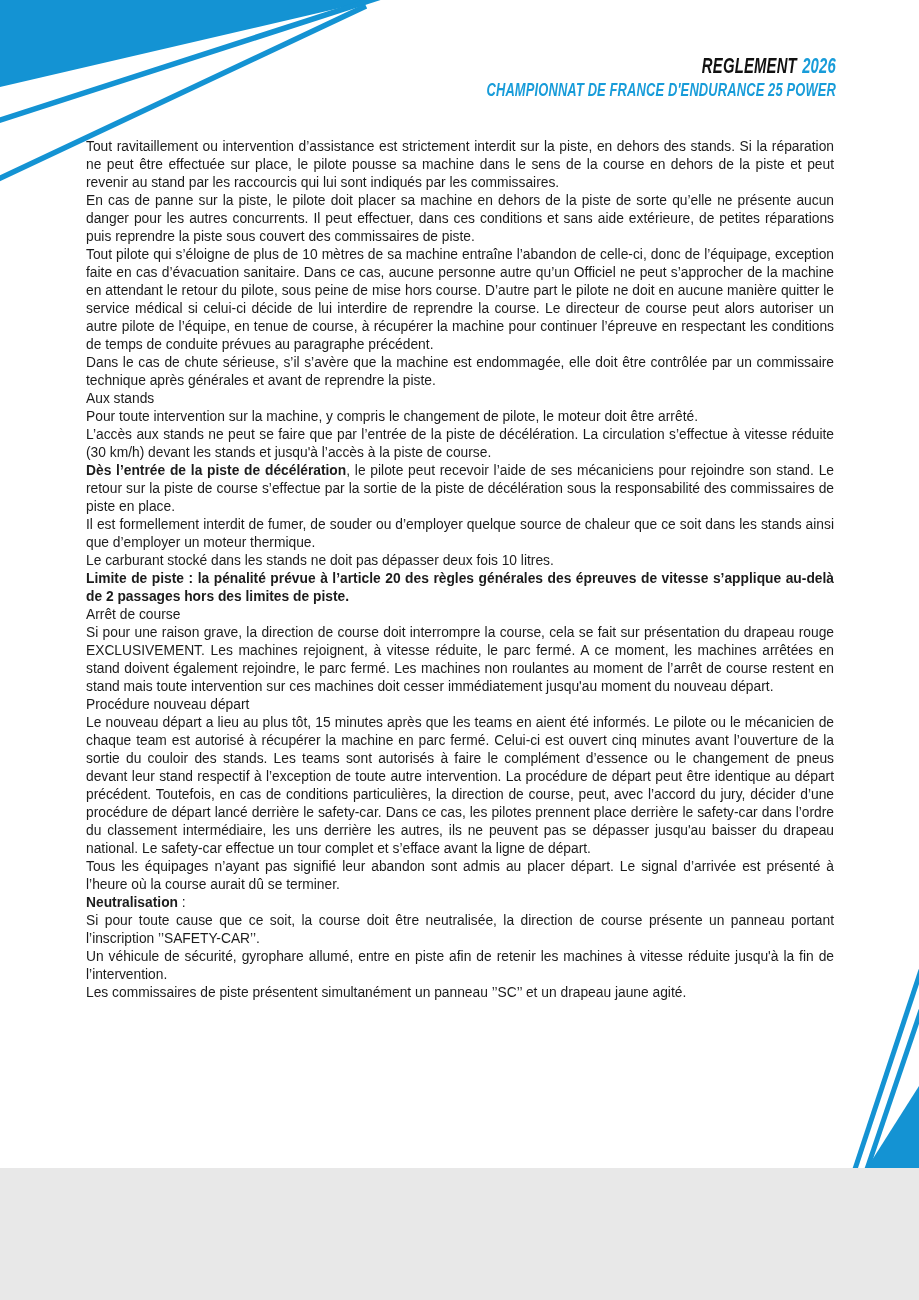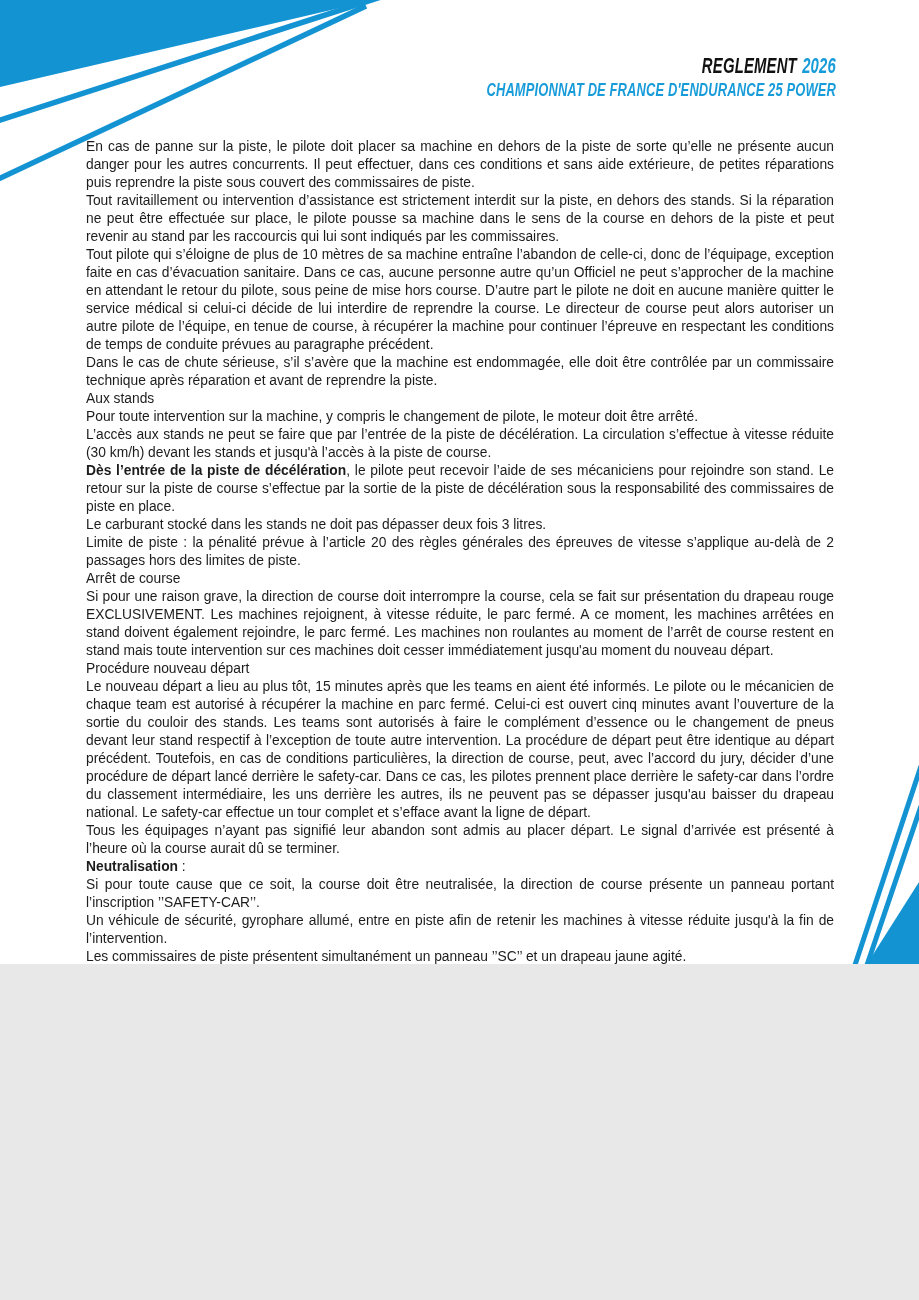--- a/index.html
+++ b/index.html
@@ -1,18 +1,18 @@
 <!DOCTYPE html>
 <html><head>
 <meta charset="utf-8">
 <style>
   html,body{margin:0;padding:0;background:#e8e8e8;}
   .page{
     position:relative;
-    width:919px;height:964px;
+    width:919px;height:1168px;
     background:#ffffff;
     overflow:hidden;
     font-family:"Liberation Sans", sans-serif;
     color:#1c1c1c;
   }
   
   .deco-tl{position:absolute;top:0;left:0;width:440px;height:200px;}
   .deco-br{position:absolute;right:0;bottom:0;width:82px;height:202px;}
   
   .hdr{position:absolute;top:55px;right:83px;text-align:right;}
@@ -31,21 +31,21 @@
     white-space:nowrap;letter-spacing:.2px;
   }
   
   .content{position:absolute;left:86px;top:138px;width:748px;}
   .content p{
     margin:0;
     font-size:13.8px;line-height:18px;
     text-align:justify;
   }
   .head{font-weight:normal;}
-  .boldp{font-weight:normal;}
+  .boldp{font-weight:bold;}
   .u{}
   .g16{margin-top:16px;}
   .g17{margin-top:17px;}
   .g19{margin-top:19px;}
   
   .foot-ver{position:absolute;left:104px;top:1231px;font-size:13px;}
   .foot-page{position:absolute;right:88px;top:1231px;font-size:13.8px;}
 </style>
 </head>
 <body>
@@ -63,31 +63,32 @@
     <line x1="29" y1="206" x2="84" y2="44" stroke="#1493d3" stroke-width="5"></line>
     <polygon points="82,120 82,202 30,202" fill="#1493d3"></polygon>
   </svg>
 
   <div class="hdr">
     <div class="hl1"><span>REGLEMENT</span><span class="year">2026</span></div>
     <div class="hl2">CHAMPIONNAT DE FRANCE D'ENDURANCE 25 POWER</div>
   </div>
 
   <div class="content">
+    <p>Tout ravitaillement ou intervention d’assistance est strictement interdit sur la piste, en dehors des stands. Si la réparation ne peut être effectuée sur place, le pilote pousse sa machine dans le sens de la course en dehors de la piste et peut revenir au stand par les raccourcis qui lui sont indiqués par les commissaires.</p>
     <p>En cas de panne sur la piste, le pilote doit placer sa machine en dehors de la piste de sorte qu’elle ne présente aucun danger pour les autres concurrents. Il peut effectuer, dans ces conditions et sans aide extérieure, de petites réparations puis reprendre la piste sous couvert des commissaires de piste.</p>
-    <p>Tout ravitaillement ou intervention d’assistance est strictement interdit sur la piste, en dehors des stands. Si la réparation ne peut être effectuée sur place, le pilote pousse sa machine dans le sens de la course en dehors de la piste et peut revenir au stand par les raccourcis qui lui sont indiqués par les commissaires.</p>
     <p>Tout pilote qui s’éloigne de plus de 10 mètres de sa machine entraîne l’abandon de celle-ci, donc de l’équipage, exception faite en cas d’évacuation sanitaire. Dans ce cas, aucune personne autre qu’un Officiel ne peut s’approcher de la machine en attendant le retour du pilote, sous peine de mise hors course. D’autre part le pilote ne doit en aucune manière quitter le service médical si celui-ci décide de lui interdire de reprendre la course. Le directeur de course peut alors autoriser un autre pilote de l’équipe, en tenue de course, à récupérer la machine pour continuer l’épreuve en respectant les conditions de temps de conduite prévues au paragraphe précédent.</p>
-    <p>Dans le cas de chute sérieuse, s’il s’avère que la machine est endommagée, elle doit être contrôlée par un commissaire technique après réparation et avant de reprendre la piste.</p>
+    <p>Dans le cas de chute sérieuse, s’il s’avère que la machine est endommagée, elle doit être contrôlée par un commissaire technique après générales et avant de reprendre la piste.</p>
 
     <p class="head g17">Aux stands</p>
     <p>Pour toute intervention sur la machine, y compris le changement de pilote, le moteur doit être arrêté.</p>
     <p>L’accès aux stands ne peut se faire que par l’entrée de la piste de décélération. La circulation s’effectue à vitesse réduite (30 km/h) devant les stands et jusqu'à l’accès à la piste de course.</p>
 
     <p class="g19"><b>Dès l’entrée de la piste de décélération</b><span>, le pilote peut recevoir l’aide de ses mécaniciens pour rejoindre son stand. Le retour sur la piste de course s’effectue par la sortie de la piste de décélération sous la responsabilité des commissaires de piste en place.</span></p>
-    <p>Le carburant stocké dans les stands ne doit pas dépasser deux fois 3 litres.</p>
+    <p>Il est formellement interdit de fumer, de souder ou d’employer quelque source de chaleur que ce soit dans les stands ainsi que d’employer un moteur thermique.</p>
+    <p>Le carburant stocké dans les stands ne doit pas dépasser deux fois 10 litres.</p>
 
     <p class="boldp g16">Limite de piste : la pénalité prévue à l’article 20 des règles générales des épreuves de vitesse s’applique au-delà de 2 passages hors des limites de piste.</p>
 
     <p class="head g19">Arrêt de course</p>
     <p><span>Si pour une raison grave, la direction de course doit interrompre la course, cela se fait sur présentation du drapeau rouge </span><span class="u">EXCLUSIVEMENT</span><span>. Les machines rejoignent, à vitesse réduite, le parc fermé. A ce moment, les machines arrêtées en stand doivent également rejoindre, le parc fermé. Les machines non roulantes au moment de l’arrêt de course restent en stand mais toute intervention sur ces machines doit cesser immédiatement jusqu'au moment du nouveau départ.</span></p>
 
     <p class="head g17">Procédure nouveau départ</p>
     <p>Le nouveau départ a lieu au plus tôt, 15 minutes après que les teams en aient été informés. Le pilote ou le mécanicien de chaque team est autorisé à récupérer la machine en parc fermé. Celui-ci est ouvert cinq minutes avant l’ouverture de la sortie du couloir des stands. Les teams sont autorisés à faire le complément d’essence ou le changement de pneus devant leur stand respectif à l’exception de toute autre intervention. La procédure de départ peut être identique au départ précédent. Toutefois, en cas de conditions particulières, la direction de course, peut, avec l’accord du jury, décider d’une procédure de départ lancé derrière le safety-car. Dans ce cas, les pilotes prennent place derrière le safety-car dans l’ordre du classement intermédiaire, les uns derrière les autres, ils ne peuvent pas se dépasser jusqu'au baisser du drapeau national. Le safety-car effectue un tour complet et s’efface avant la ligne de départ.</p>
     <p>Tous les équipages n’ayant pas signifié leur abandon sont admis au placer départ. Le signal d’arrivée est présenté à l’heure où la course aurait dû se terminer.</p>
 

